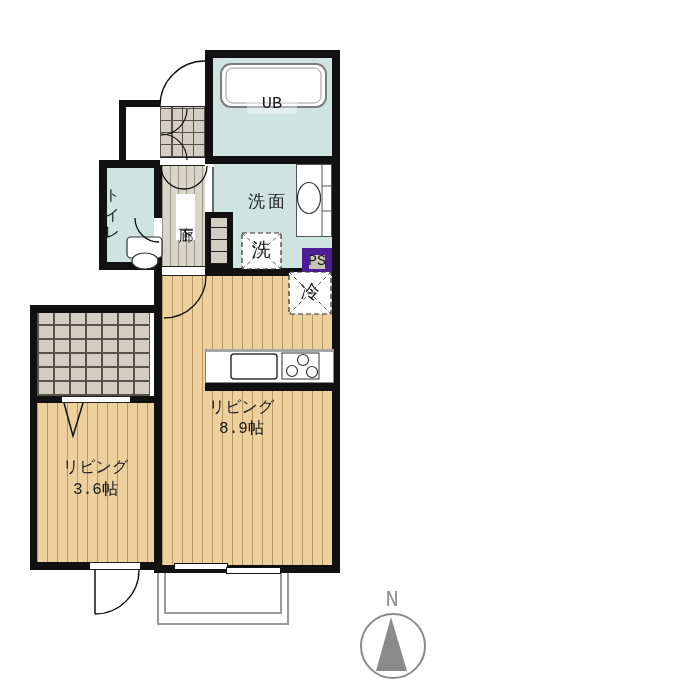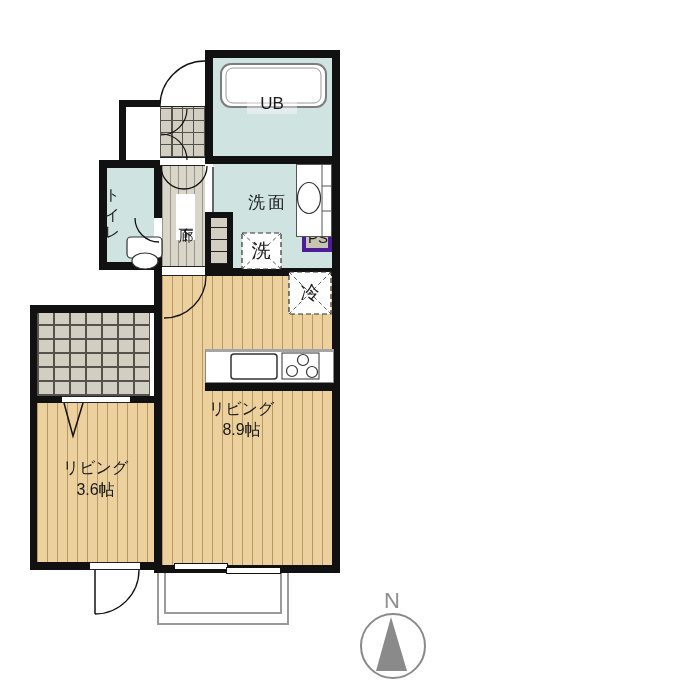--- a/index.html
+++ b/index.html
@@ -17,21 +17,21 @@
                          repeating-linear-gradient(90deg,#54524a 0 2px, transparent 2px 16px);}
   .tile-sm{background-color:#d2cfc2;
         background-image:repeating-linear-gradient(0deg,#54524a 0 1.5px, transparent 1.5px 12px),
                          repeating-linear-gradient(90deg,#54524a 0 1.5px, transparent 1.5px 11px);}
   .shelf{background-color:#d2cfc2;
         background-image:repeating-linear-gradient(0deg,#222 0 1.5px, transparent 1.5px 12px);}
   .thresh{background:#ffffff;border-top:1px solid #222;border-bottom:1px solid #222;}
   .pane{background:#ffffff;border:1px solid #111;}
   .balc{border:2px solid #9a9a9a;border-top:none;background:transparent;}
   .lbl{display:flex;align-items:center;justify-content:center;text-align:center;
-       line-height:1.2;white-space:pre;}
+       line-height:1.2;white-space:pre;font-family:Liberation Mono, monospace;}
   .vlbl{writing-mode:vertical-rl;text-orientation:upright;display:flex;align-items:center;
         justify-content:center;letter-spacing:2px;}
   svg{position:absolute;left:0;top:0;}
 </style>
 </head>
 <body>
 
 <div id="canvas">
 
   <div class="abs wet" style="left:213px;top:58px;width:119px;height:98px;"></div>
@@ -73,21 +73,21 @@
   <div class="abs thresh" style="left:162px;top:266px;width:43px;height:10px;"></div>
   <div class="abs thresh" style="left:62px;top:396px;width:68px;height:7px;"></div>
   <div class="abs thresh" style="left:90px;top:562px;width:50px;height:8px;"></div>
 
   <div class="abs balc" style="left:157px;top:573px;width:132px;height:52px;"></div>
   <div class="abs balc" style="left:164px;top:573px;width:118px;height:41px;"></div>
 
   <div class="abs pane" style="left:174px;top:563px;width:54px;height:7px;"></div>
   <div class="abs pane" style="left:226px;top:567px;width:55px;height:7px;"></div>
 
-  <div class="abs lbl" style="left:302px;top:224px;width:30px;height:28px;background:#c8c4b3;border:4px solid #4c1d95;font-size:15px;justify-content:flex-end;">
+  <div class="abs lbl" style="left:302px;top:248px;width:30px;height:28px;background:#c8c4b3;border:7px solid #4c1d95;font-size:15px;">
     <span>PS</span>
   </div>
   <div class="abs" style="left:205px;top:349px;width:129px;height:34px;background:#fff;border:1px solid #888;border-top:3px solid #a5a5a5;"></div>
 
   <svg width="700" height="700" viewBox="0 0 700 700">
 
     <rect x="221" y="64" width="105" height="43" rx="10" fill="#ffffff" stroke="#7d7d7d" stroke-width="2"></rect>
     <rect x="226" y="68" width="95" height="35" rx="7" fill="none" stroke="#9a9a9a" stroke-width="1"></rect>
 
     <rect x="296.5" y="164.5" width="35" height="72" fill="#ffffff" stroke="#555" stroke-width="1"></rect>

